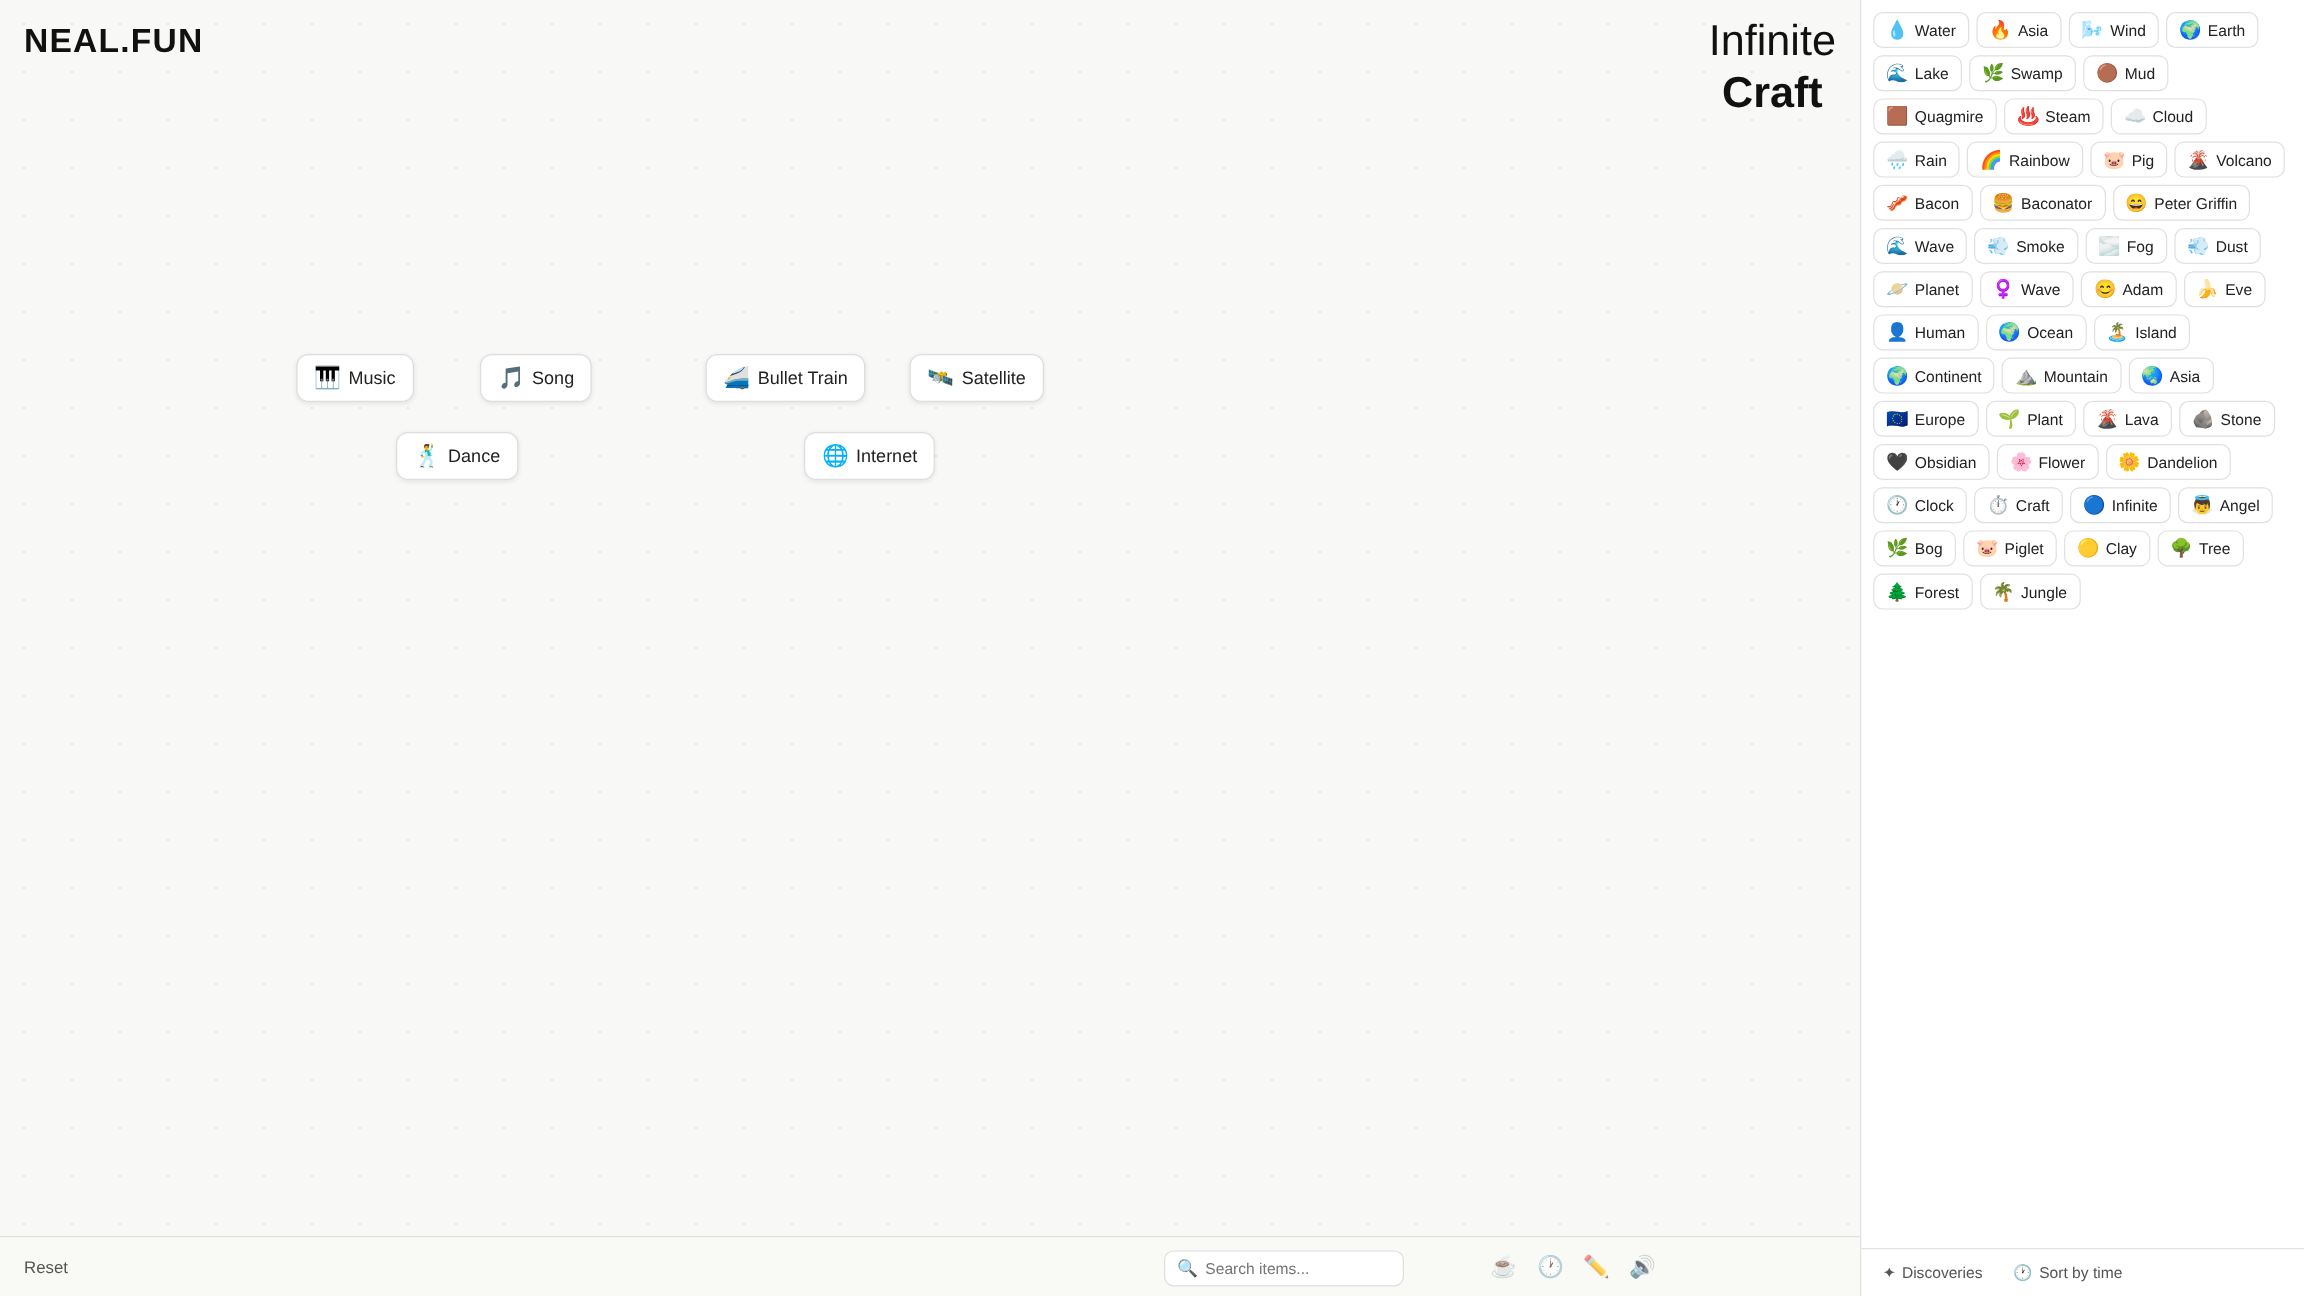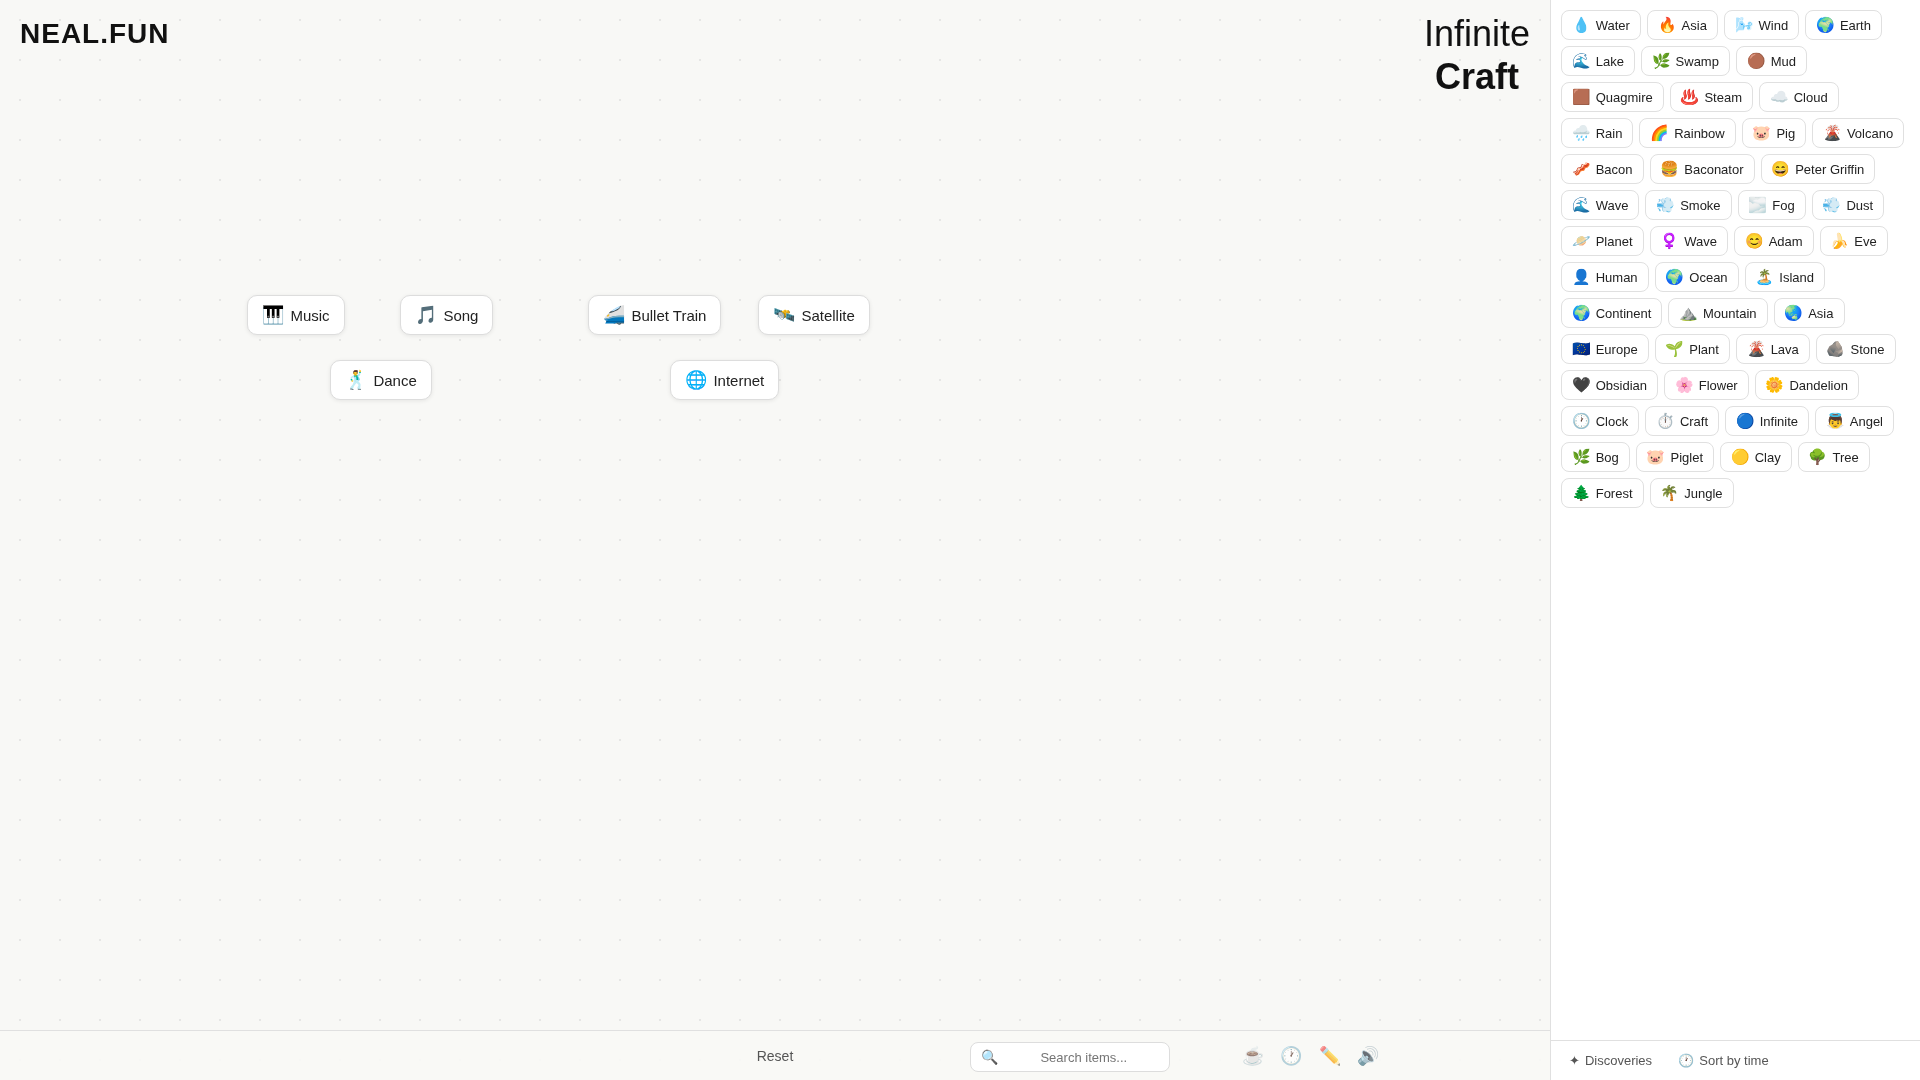--- a/index.html
+++ b/index.html
@@ -91,21 +91,20 @@
       bottom: 0;
       left: 0;
       right: 0;
       height: 50px;
       display: flex;
       align-items: center;
       padding: 0 20px;
       gap: 20px;
       background: rgba(248,248,246,0.9);
       border-top: 1px solid #e0e0e0;
-      justify-content: center;
     }
     .toolbar-reset {
       font-size: 14px;
       color: #555;
       cursor: pointer;
       background: none;
       border: none;
     }
     .toolbar-icons {
       position: absolute;
@@ -135,21 +134,20 @@
       padding: 6px 10px;
       width: 200px;
     }
     .search-bar input {
       border: none;
       outline: none;
       font-size: 13px;
       color: #888;
       width: 100%;
       background: transparent;
-      margin-left: 36px;
     }
 
     
     #sidebar {
       width: 370px;
       height: 100%;
       background: white;
       border-left: 1px solid #e0e0e0;
       display: flex;
       flex-direction: column;

